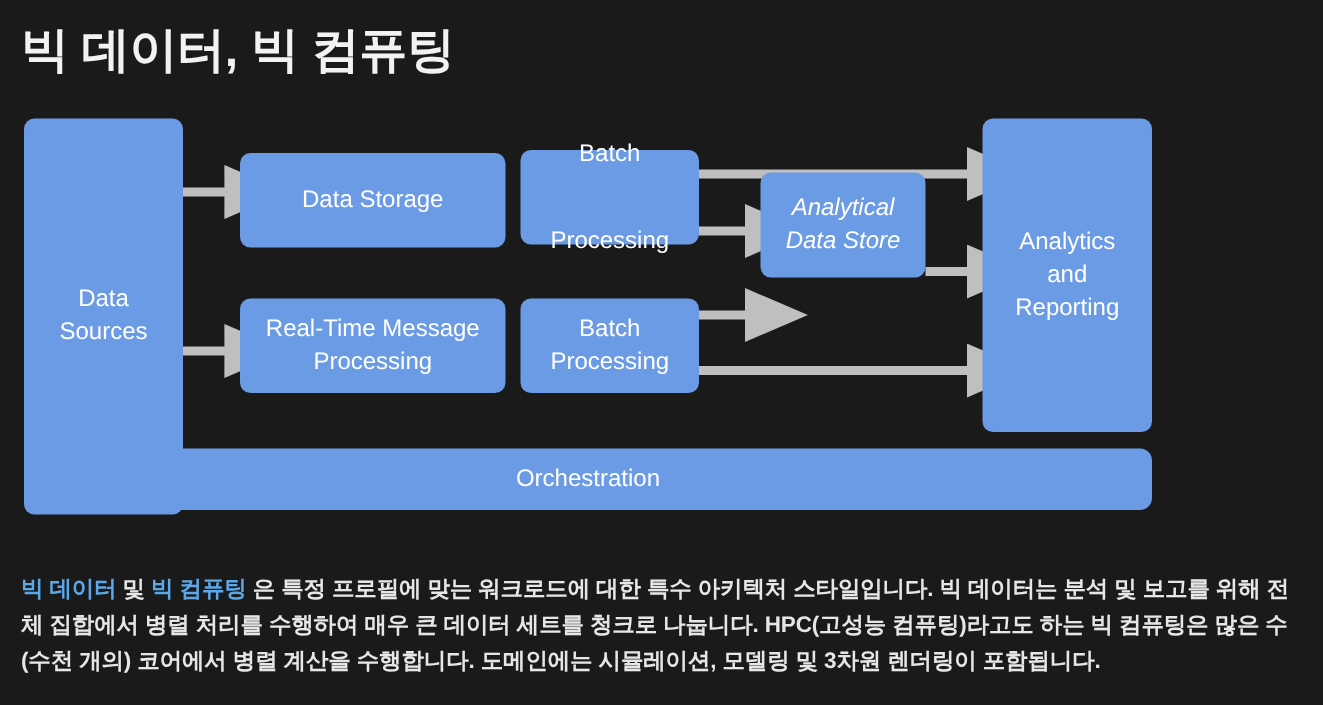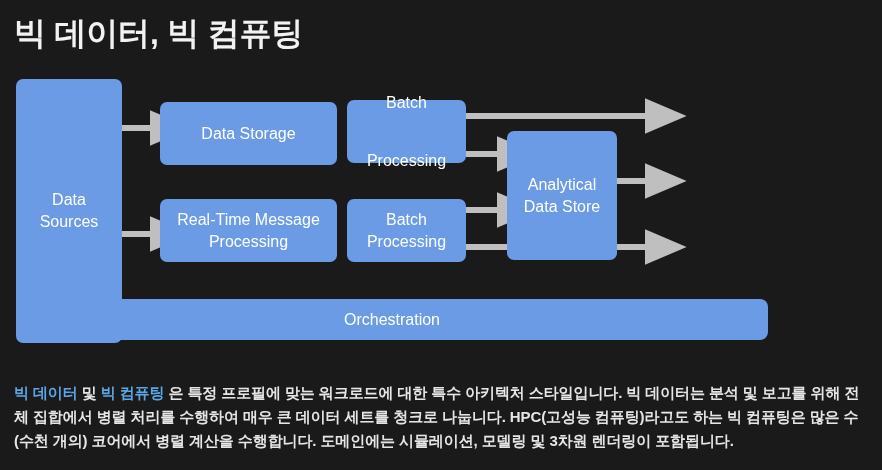--- a/index.html
+++ b/index.html
@@ -134,25 +134,30 @@
   <div class="node" id="node-batch-processing" style="left:347px; top:100px; width:119px; height:63px; flex-direction:column;gap:36px;">
     <span>Batch</span>
     <span>Processing</span>
   </div>
 
   <div class="node" id="node-stream-processing" style="left:347px; top:199px; width:119px; height:63px; flex-direction:column;">
     <span>Batch</span>
     <span>Processing</span>
   </div>
 
-  <div class="node" id="node-analytical-data-store" style="left:507px; top:131px; width:110px; height:129px; flex-direction:column;">
+  <div class="node" id="node-analytical-data-store" style="left:507px; top:115px; width:110px; height:70px; flex-direction:column;font-style:italic;">
     <span>Analytical</span>
     <span>Data Store</span>
   </div>
 
+  <div class="node" id="node-analytics-reporting" style="left:655px; top:79px; width:113px; height:209px; flex-direction:column;">
+    <span>Analytics</span>
+    <span>and</span>
+    <span>Reporting</span>
+  </div>
 
   <div class="node" id="node-orchestration" style="left:16px; top:299px; width:752px; height:41px;">
     <span>Orchestration</span>
   </div>
 
 </div>
 
 <p id="description"><a class="link" href="#">빅 데이터</a><span class="plain"> 및 </span><a class="link" href="#">빅 컴퓨팅</a><span class="plain"> 은 특정 프로필에 맞는 워크로드에 대한 특수 아키텍처 스타일입니다. 빅 데이터는 분석 및 보고를 위해 전체 집합에서 병렬 처리를 수행하여 매우 큰 데이터 세트를 청크로 나눕니다. HPC(고성능 컴퓨팅)라고도 하는 빅 컴퓨팅은 많은 수(수천 개의) 코어에서 병렬 계산을 수행합니다. 도메인에는 시뮬레이션, 모델링 및 3차원 렌더링이 포함됩니다.</span></p>
 
 </body></html>

